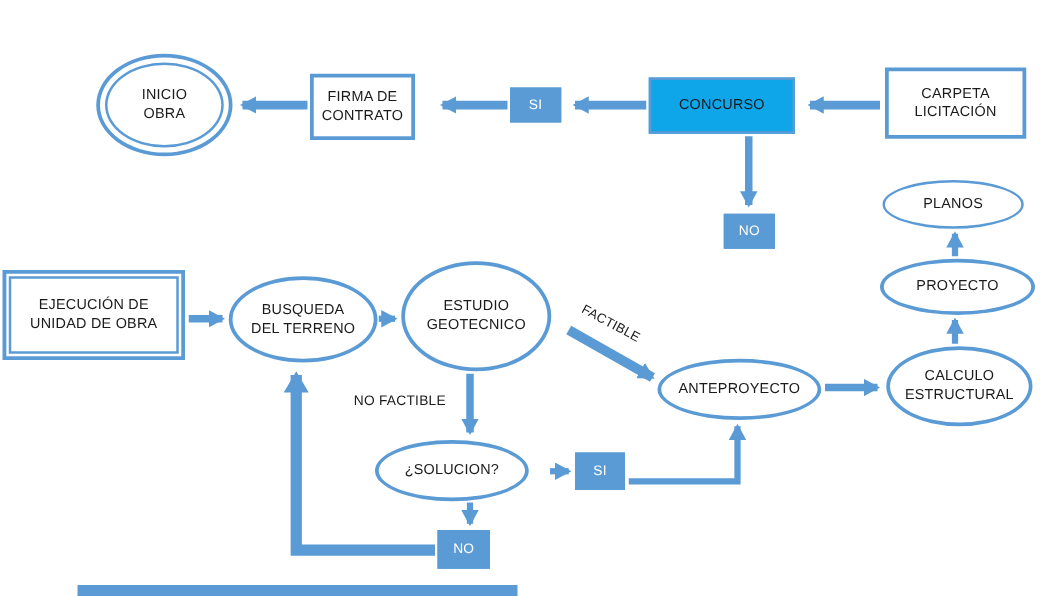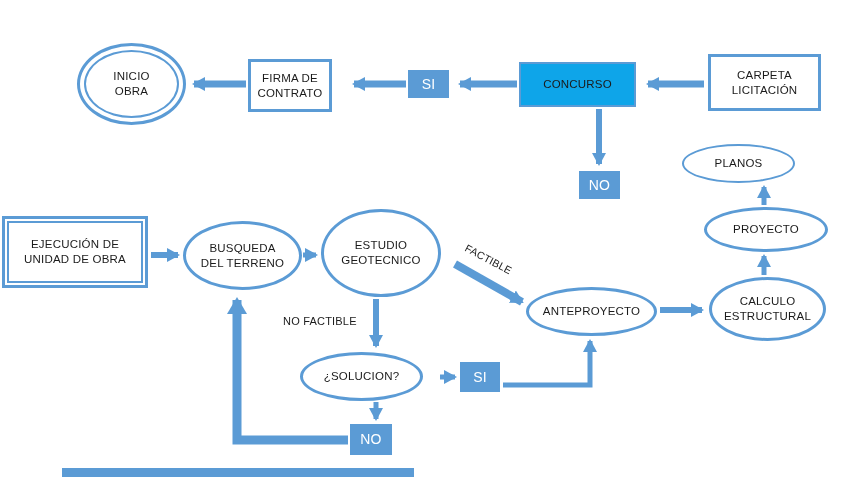--- a/index.html
+++ b/index.html
@@ -52,21 +52,21 @@
     position: absolute;
     left: 4px; top: 4px; right: 4px; bottom: 4px;
     border: 2px solid var(--accent);
     border-radius: 50%;
     pointer-events: none;
   }
 
   .tag {
     background: var(--accent);
     color: #ffffff;
-    font-size: 14px;
+    font-size: 11px;
     border: 1px solid var(--accent);
   }
 
   .edge-label {
     position: absolute;
     color: #1b1b1b;
     font-size: 11px;
     letter-spacing: 0.2px;
     z-index: 3;
     white-space: nowrap;
@@ -139,21 +139,21 @@
 
   <div class="node rect" style="left:708px; top:54px; width:113px; height:57px;">
     <span class="label">CARPETA
 LICITACIÓN</span>
   </div>
 
   <div class="node tag" style="left:579px; top:171px; width:41px; height:28px;">
     <span class="label">NO</span>
   </div>
 
-  <div class="node ellipse-thin" style="left:682px; top:144px; width:113px; height:39px;">
+  <div class="node ellipse-thin" style="left:706px; top:144px; width:113px; height:39px;">
     <span class="label">PLANOS</span>
   </div>
 
   <div class="node ellipse" style="left:704px; top:207px; width:124px; height:45px;">
     <span class="label">PROYECTO</span>
   </div>
 
   <div class="node ellipse" style="left:709px; top:277px; width:117px; height:64px;">
     <span class="label">CALCULO
 ESTRUCTURAL</span>

